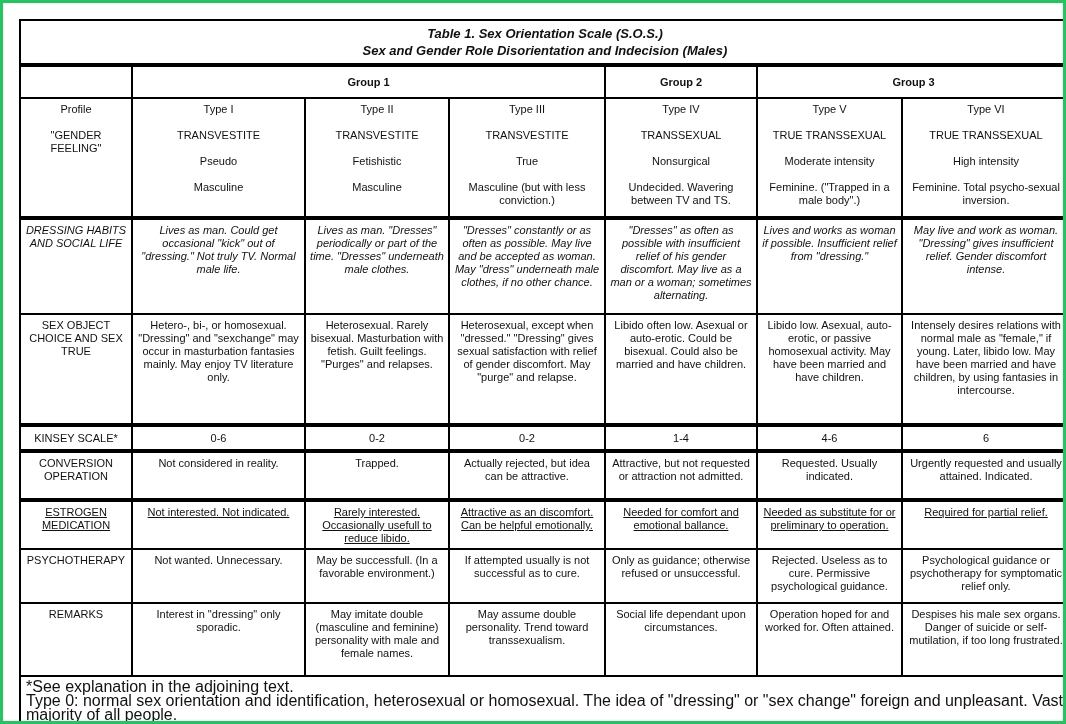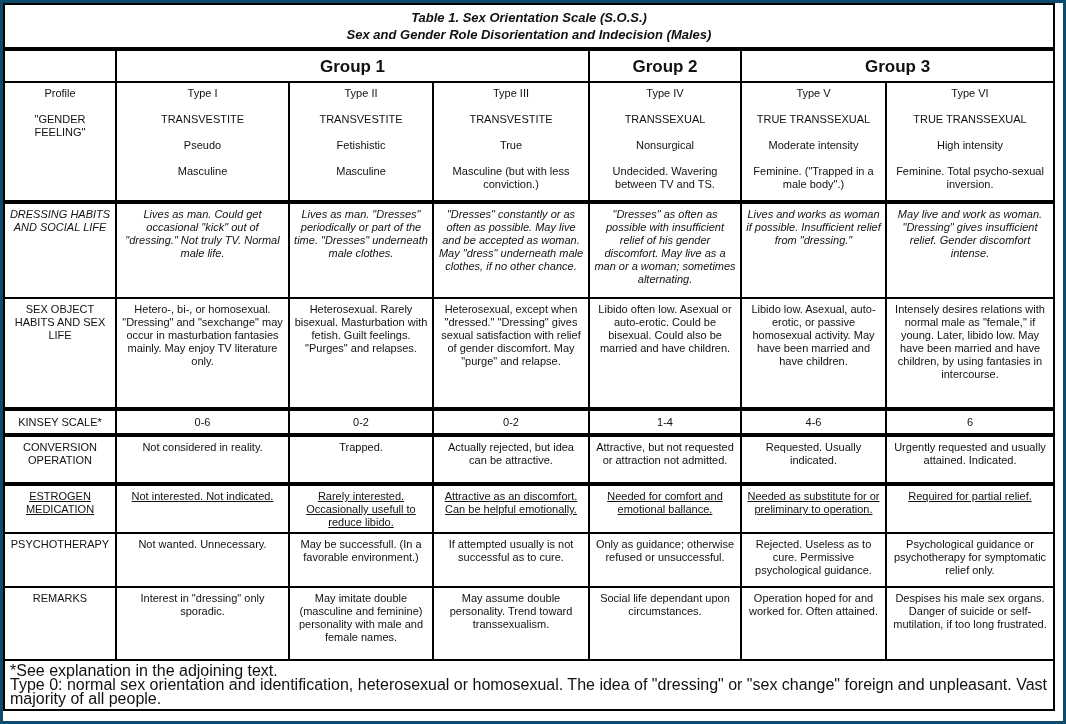--- a/index.html
+++ b/index.html
@@ -1,21 +1,21 @@
 <!DOCTYPE html>
 <html><head>
 <meta charset="utf-8">
 <style>
   html, body { margin: 0; padding: 0; background: #e8e8e8; }
   * { box-sizing: border-box; }
   .page {
     width: 1066px; height: 724px;
     background: #ffffff;
-    border: 3px solid #0c4a6e;
-    padding: 0;
+    border: 3px solid #22c55e;
+    padding: 16px;
     overflow: hidden;
     font-family: "Liberation Sans", "DejaVu Sans", sans-serif;
     color: #111;
   }
   table.sos {
     border-collapse: collapse;
     table-layout: fixed;
     width: 1052px;
   }
   table.sos td {
@@ -31,21 +31,21 @@
   tr.rule-below td { border-bottom-width: 4px; }
   
   td.dbl { border-left: 5px double #000; }
 
   
   tr.title-row td { padding: 4px 2px; }
   .title-line { font-weight: bold; font-style: italic; font-size: 13px; line-height: 17px; }
 
   
   tr.group-row { height: 33px; }
-  tr.group-row td { vertical-align: middle; font-weight: bold; font-size: 17px; }
+  tr.group-row td { vertical-align: middle; font-weight: bold; font-size: 11px; }
 
   
   tr.profile-row { height: 120px; }
   .pline { margin-bottom: 13px; text-align: center; }
   .pline:last-child { margin-bottom: 0; }
   td.profile-label { padding-top: 33px; }
 
   
   tr.r-dressing { height: 96px; font-style: italic; }
   tr.r-sexobj  { height: 111px; }
@@ -137,21 +137,21 @@
       <td>DRESSING HABITS AND SOCIAL LIFE</td>
       <td>Lives as man. Could get occasional "kick" out of "dressing." Not truly TV. Normal male life.</td>
       <td>Lives as man. "Dresses" periodically or part of the time. "Dresses" underneath male clothes.</td>
       <td class="dbl">"Dresses" constantly or as often as possible. May live and be accepted as woman. May "dress" underneath male clothes, if no other chance.</td>
       <td>"Dresses" as often as possible with insufficient relief of his gender discomfort. May live as a man or a woman; sometimes alternating.</td>
       <td>Lives and works as woman if possible. Insufficient relief from "dressing."</td>
       <td>May live and work as woman. "Dressing" gives insufficient relief. Gender discomfort intense.</td>
     </tr>
 
     <tr class="r-sexobj rule-below">
-      <td>SEX OBJECT HABITS AND SEX LIFE</td>
+      <td>SEX OBJECT CHOICE AND SEX TRUE</td>
       <td>Hetero-, bi-, or homosexual. "Dressing" and "sexchange" may occur in masturbation fantasies mainly. May enjoy TV literature only.</td>
       <td>Heterosexual. Rarely bisexual. Masturbation with fetish. Guilt feelings. "Purges" and relapses.</td>
       <td class="dbl">Heterosexual, except when "dressed." "Dressing" gives sexual satisfaction with relief of gender discomfort. May "purge" and relapse.</td>
       <td>Libido often low. Asexual or auto-erotic. Could be bisexual. Could also be married and have children.</td>
       <td>Libido low. Asexual, auto-erotic, or passive homosexual activity. May have been married and have children.</td>
       <td>Intensely desires relations with normal male as "female," if young. Later, libido low. May have been married and have children, by using fantasies in intercourse.</td>
     </tr>
 
     <tr class="r-kinsey rule-below">
       <td>KINSEY SCALE*</td>

